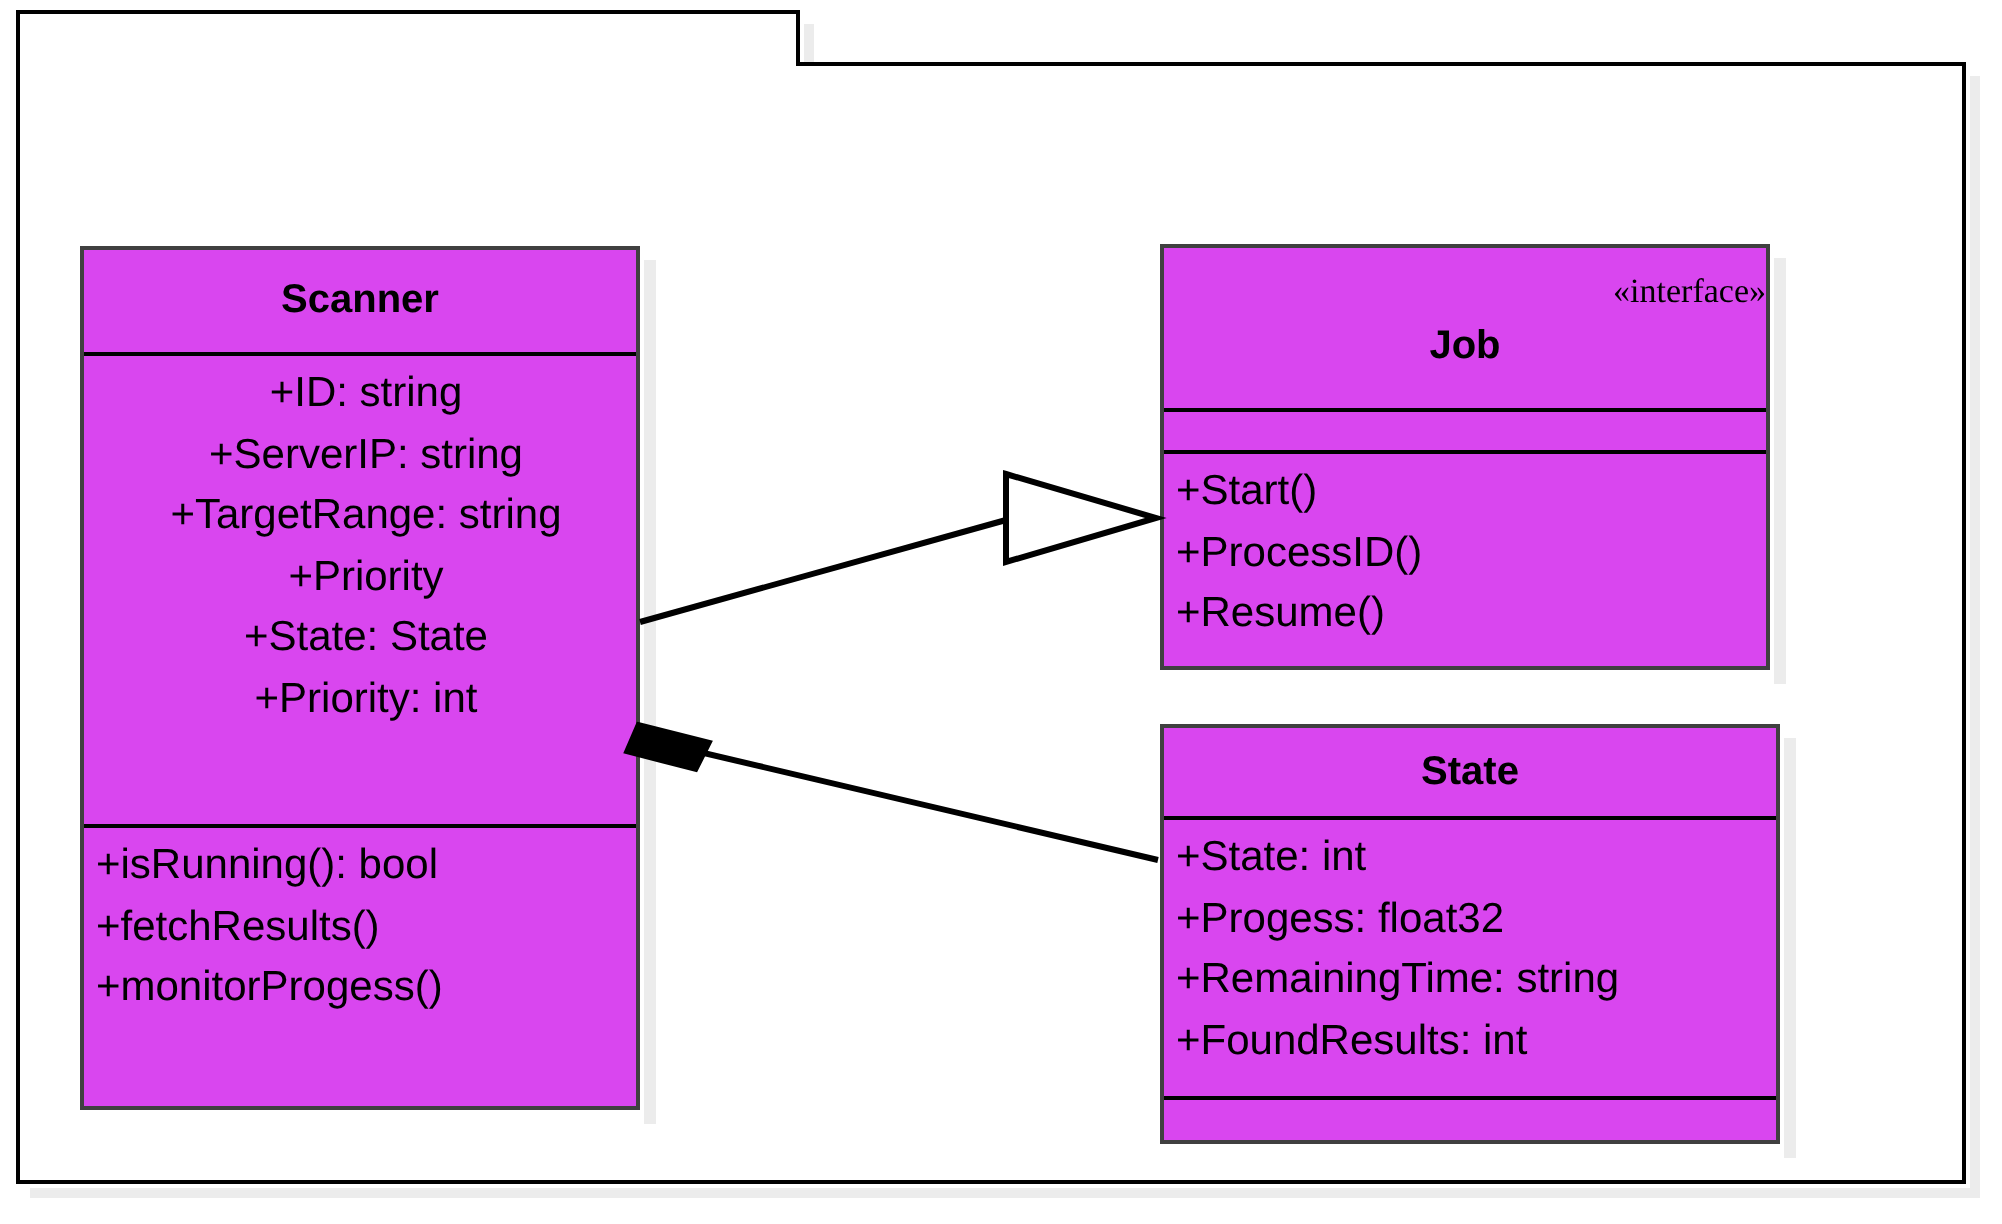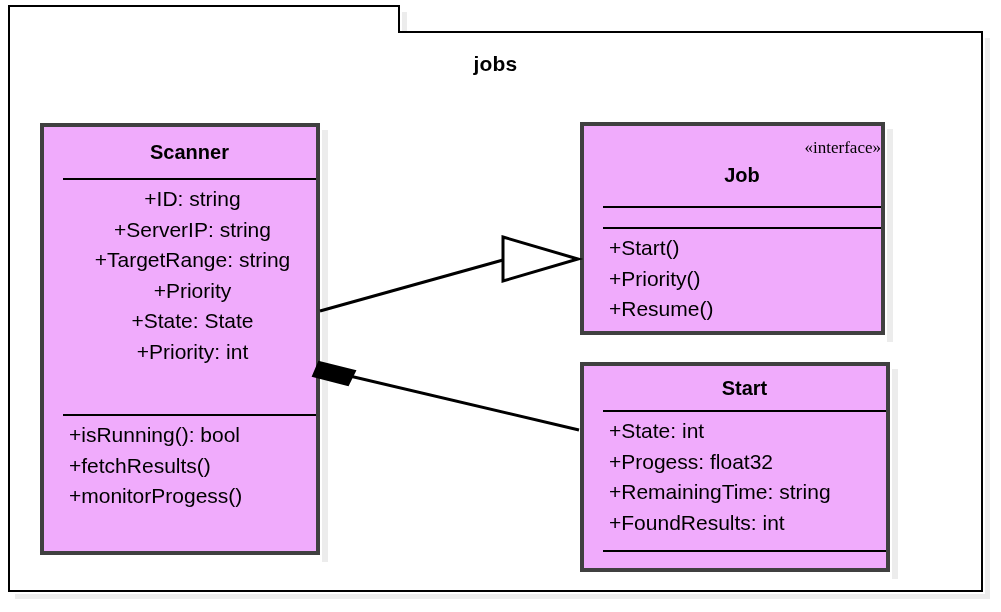--- a/index.html
+++ b/index.html
@@ -79,25 +79,24 @@
     font-size: 21px;
     font-weight: bold;
     color: #000000;
     z-index: 4;
     letter-spacing: 0.2px;
   }
 
   
   .cls {
     position: absolute;
-    border: 4px solid #404040;
-    background: #f0abfc;
+    border: 2px solid #404040;
+    background: #d946ef;
     box-sizing: border-box;
     z-index: 5;
-    padding-left: 19px;
   }
   .cls-shadow {
     position: absolute;
     background: #ececec;
     z-index: 4;
   }
   .cls-header {
     text-align: center;
     font-weight: bold;
     font-size: 20px;
@@ -167,21 +166,20 @@
   <div class="pkg-tab-shadow"></div>
   <div class="pkg-body-shadow"></div>
   <div class="pkg-body-shadow-b"></div>
 
   <div class="pkg-tab">
     <span></span>
   </div>
 
   <div class="pkg-body"></div>
 
-  <div class="pkg-title">jobs</div>
 
   <div class="cls-shadow" id="scanner-shadow"></div>
   <div class="cls" id="scanner">
     <div class="cls-header">Scanner</div>
     <div class="cls-compart attrs">
       <div class="member">+ID: string</div>
       <div class="member">+ServerIP: string</div>
       <div class="member">+TargetRange: string</div>
       <div class="member">+Priority</div>
       <div class="member">+State: State</div>
@@ -196,28 +194,28 @@
 
   <div class="cls-shadow" id="job-shadow"></div>
   <div class="cls" id="job">
     <div class="cls-header">
       <span class="cls-stereotype">«interface»</span>
       <span class="name">Job</span>
     </div>
     <div class="cls-compart attrs empty"></div>
     <div class="cls-compart ops">
       <div class="member">+Start()</div>
-      <div class="member">+Priority()</div>
+      <div class="member">+ProcessID()</div>
       <div class="member">+Resume()</div>
     </div>
   </div>
 
   <div class="cls-shadow" id="state-shadow"></div>
   <div class="cls" id="state">
-    <div class="cls-header">Start</div>
+    <div class="cls-header">State</div>
     <div class="cls-compart attrs">
       <div class="member">+State: int</div>
       <div class="member">+Progess: float32</div>
       <div class="member">+RemainingTime: string</div>
       <div class="member">+FoundResults: int</div>
     </div>
     <div class="cls-compart ops empty"></div>
   </div>
 
   <svg id="connectors" viewBox="0 0 1001 612" xmlns="http://www.w3.org/2000/svg">

